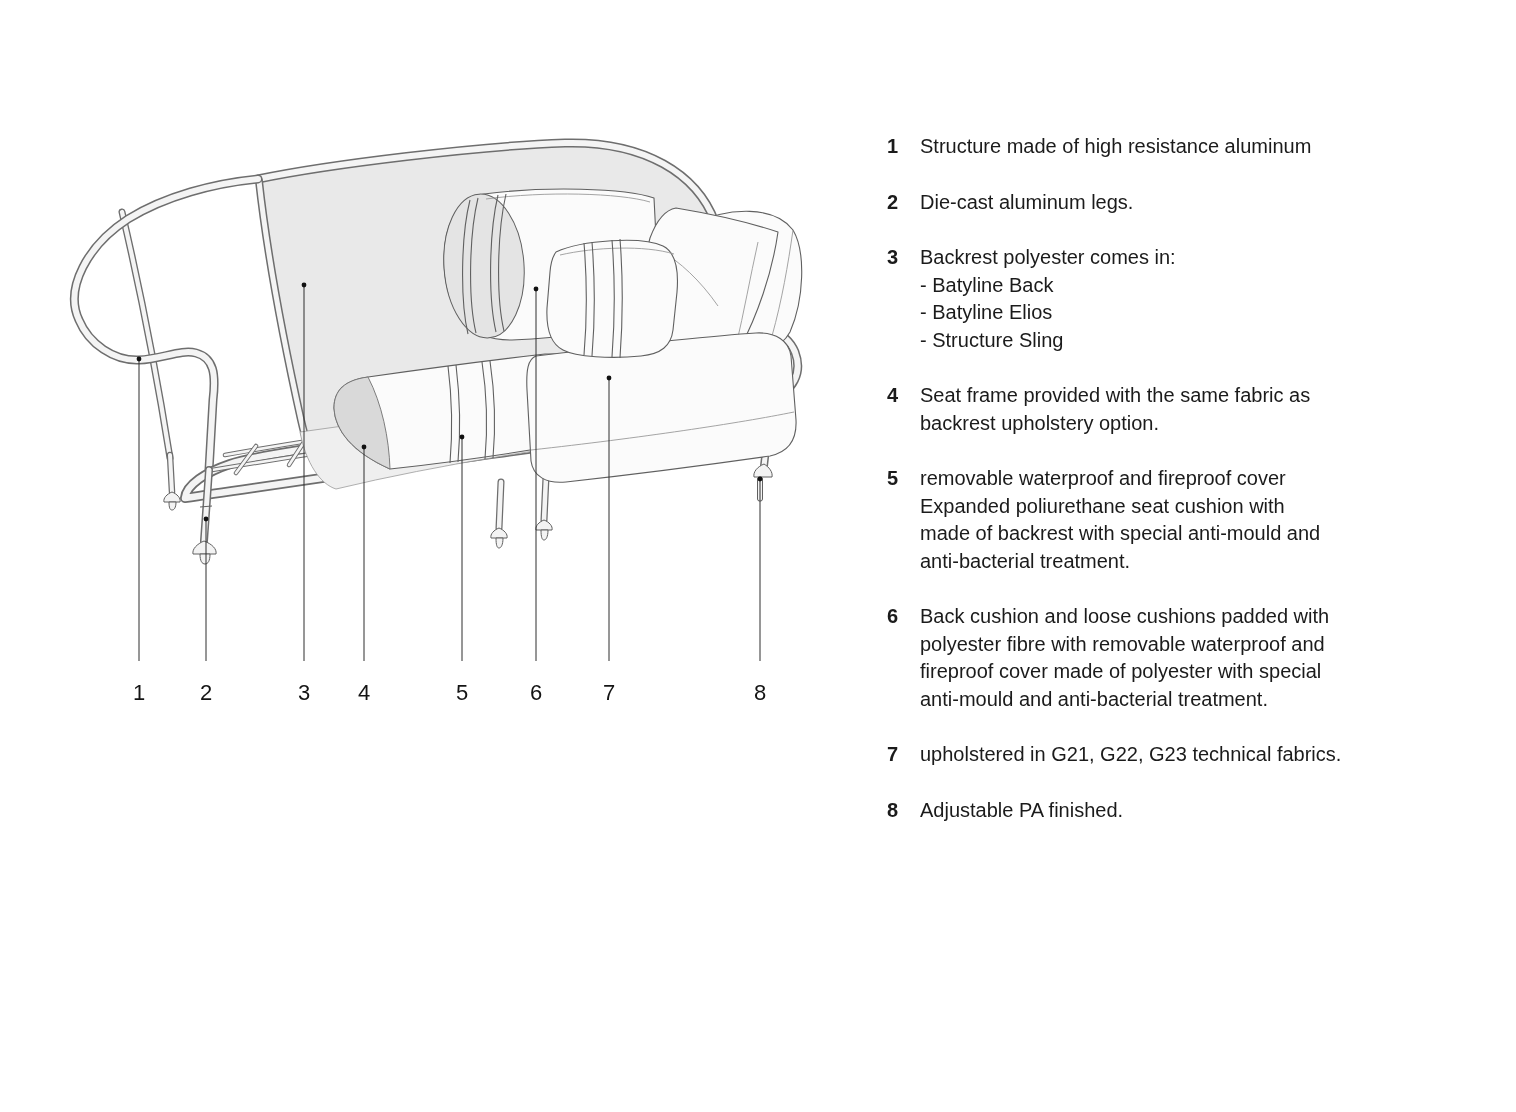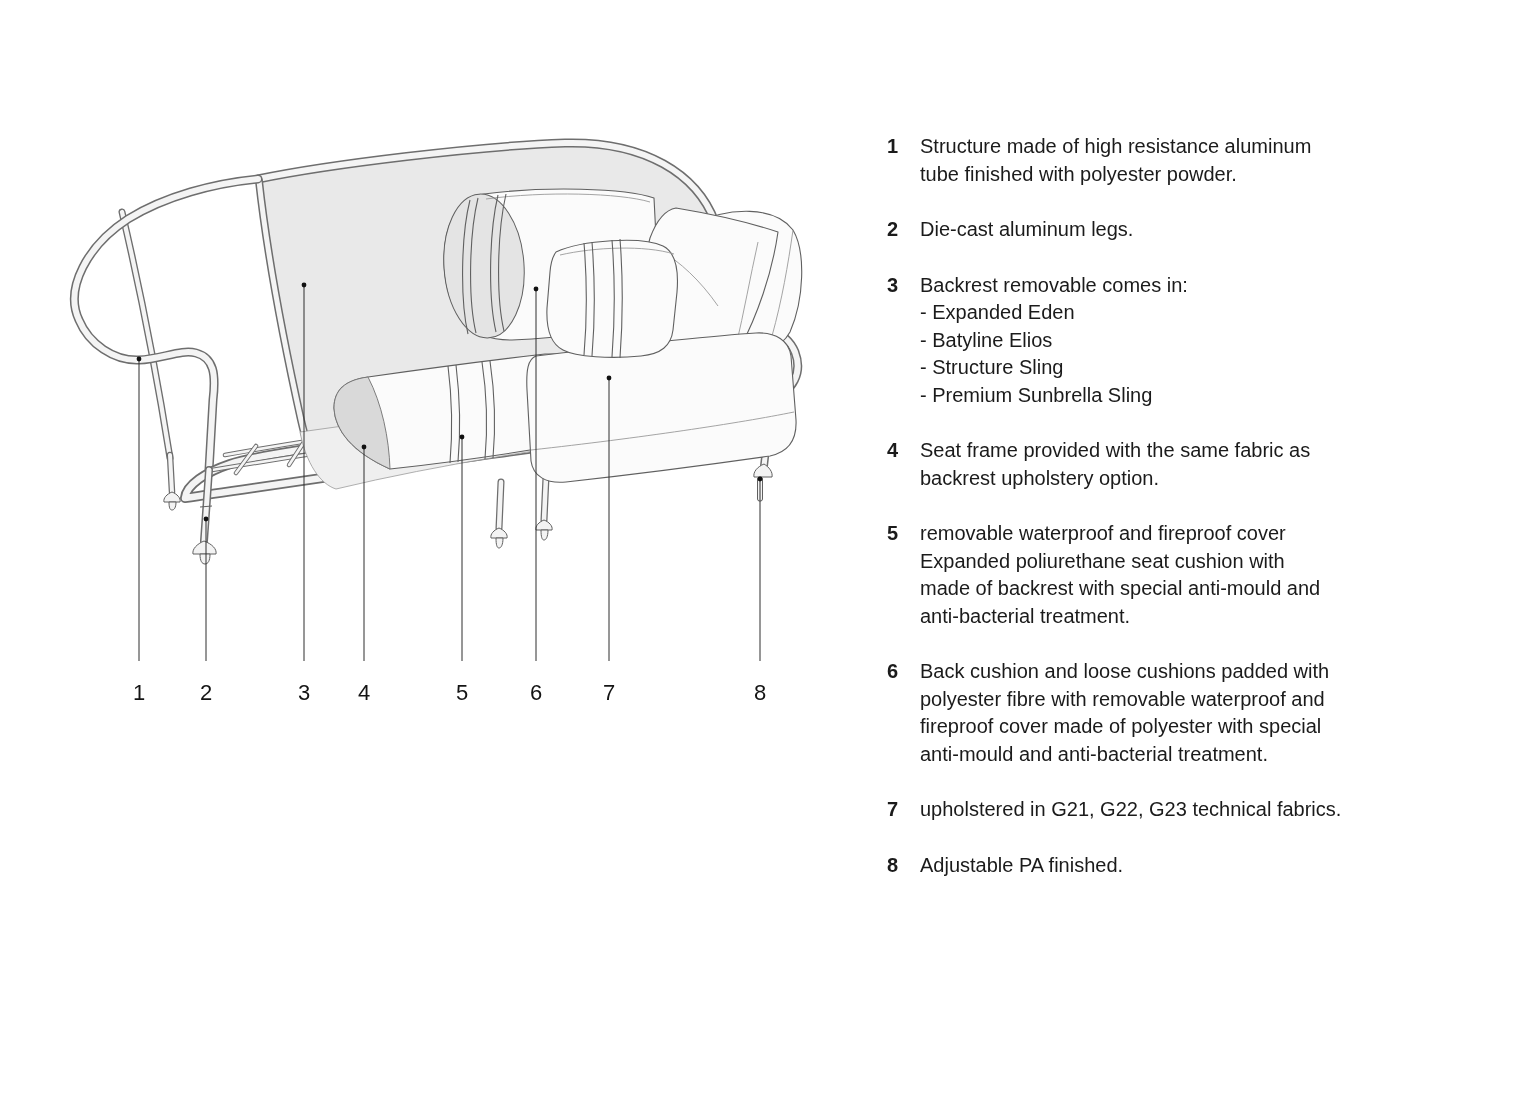--- a/index.html
+++ b/index.html
@@ -194,39 +194,37 @@
         </g>
       </g>
   </svg>
 </div>
 
 <div class="specs" id="spec-list">
   <div class="spec-item">
     <span class="spec-num">1</span>
     <span class="spec-lines">
         <div class="spec-line">Structure made of high resistance aluminum</div>
-        <div class="spec-line">tube finished with polyester powder.</div>
       </span>
   </div>
 
   <div class="spec-item">
     <span class="spec-num">2</span>
     <span class="spec-lines">
         <div class="spec-line">Die-cast aluminum legs.</div>
       </span>
   </div>
 
   <div class="spec-item">
     <span class="spec-num">3</span>
     <span class="spec-lines">
-        <div class="spec-line">Backrest removable comes in:</div>
-        <div class="spec-line">- Expanded Eden</div>
+        <div class="spec-line">Backrest polyester comes in:</div>
+        <div class="spec-line">- Batyline Back</div>
         <div class="spec-line">- Batyline Elios</div>
         <div class="spec-line">- Structure Sling</div>
-        <div class="spec-line">- Premium Sunbrella Sling</div>
       </span>
   </div>
 
   <div class="spec-item">
     <span class="spec-num">4</span>
     <span class="spec-lines">
         <div class="spec-line">Seat frame provided with the same fabric as</div>
         <div class="spec-line">backrest upholstery option.</div>
       </span>
   </div>

